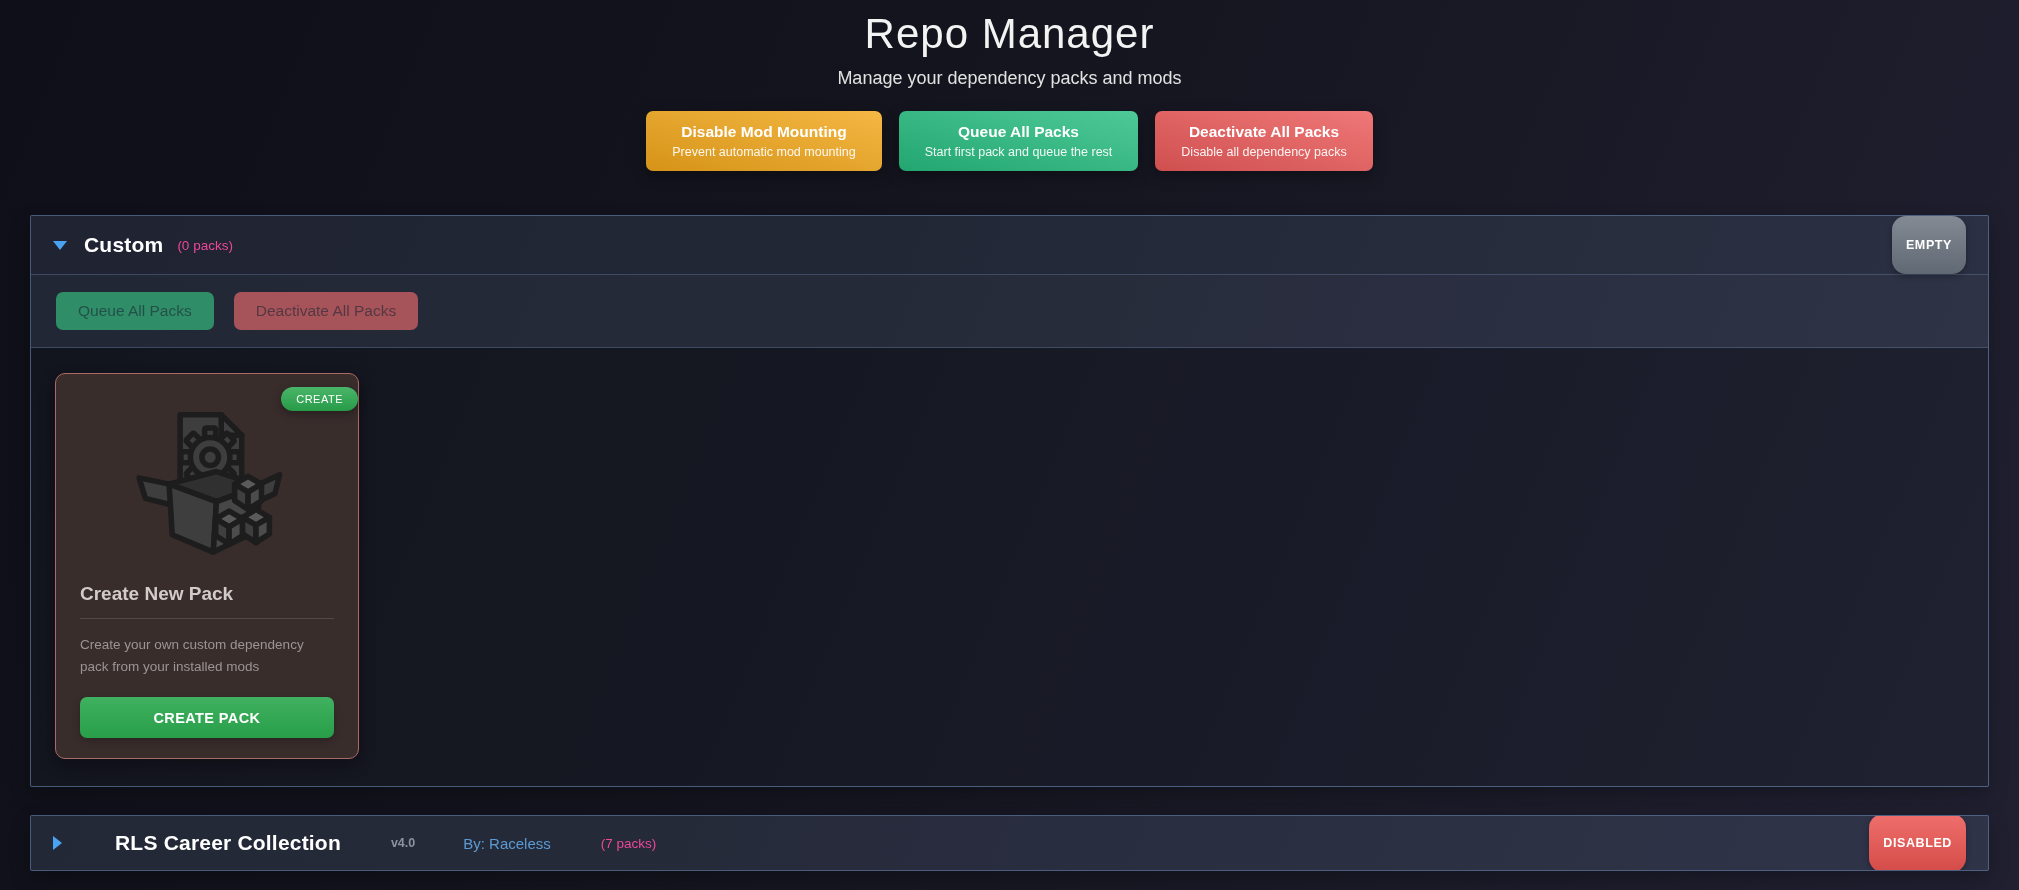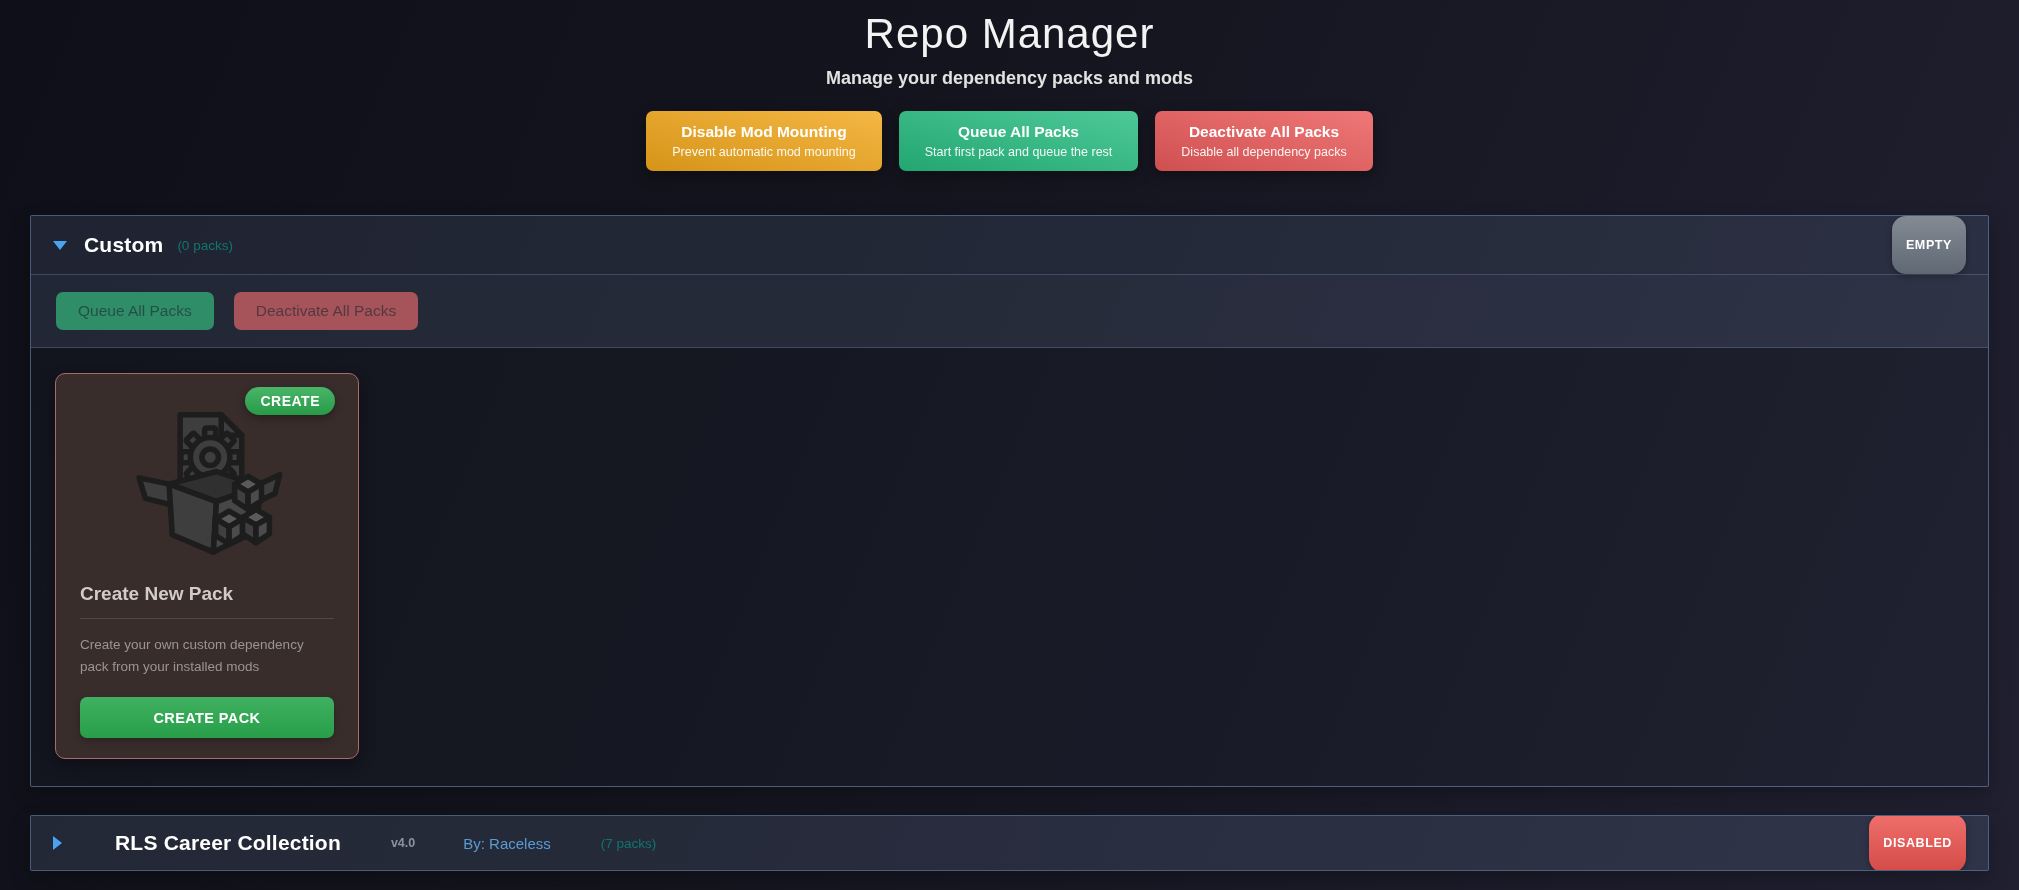--- a/index.html
+++ b/index.html
@@ -8,21 +8,21 @@
     width:2019px; height:890px; overflow:hidden;
     background: linear-gradient(112deg, #0f0f19 0%, #14141e 40%, #202031 100%);
     font-family:"Liberation Sans", sans-serif;
     color:#fff;
     -webkit-font-smoothing:antialiased;
   }
 
   
   .hero { text-align:center; padding-top:10px; }
   .hero-title { margin:0; font-size:42px; font-weight:300; letter-spacing:1px; color:#f3f3f3; }
-  .hero-sub { margin:10px 0 0; font-size:18px; font-weight:700; color:#e2e2e2; }
+  .hero-sub { margin:10px 0 0; font-size:18px; font-weight:400; color:#e2e2e2; }
   .actions { margin-top:22px; display:flex; justify-content:center; gap:17px; }
   .action-btn {
     display:flex; flex-direction:column; align-items:center; justify-content:center; gap:4px;
     height:60px; padding:0 26px; border:none; border-radius:7px; color:#fff; cursor:pointer;
     box-shadow:0 5px 14px rgba(0,0,0,0.35);
     background-image:linear-gradient(to top right, rgba(0,0,0,0.12), rgba(255,255,255,0.18));
     font-family:inherit;
   }
   .action-btn .label { font-size:15.5px; font-weight:700; }
   .action-btn .sub { font-size:12.5px; font-weight:500; color:rgba(255,255,255,0.92); }
@@ -42,21 +42,21 @@
   .panel-header {
     display:flex; align-items:center; height:58px; padding:0 22px;
     background:rgba(148,176,220,0.09); cursor:pointer;
   }
   .panel-rls .panel-header { height:54px; background:rgba(148,176,220,0.11);gap:36px; }
 
   .caret-down { width:0; height:0; border-left:7px solid transparent; border-right:7px solid transparent; border-top:9px solid var(--accent-blue,#4aa3f0); }
   .caret-right { width:0; height:0; border-top:7px solid transparent; border-bottom:7px solid transparent; border-left:9px solid var(--accent-blue,#4aa3f0); }
 
   .panel-title   { margin-left:17px; font-size:21px; font-weight:700; color:#ffffff; letter-spacing:0.2px; }
-  .panel-count   { margin-left:14px; font-size:13.5px; color:#0f766e; }
+  .panel-count   { margin-left:14px; font-size:13.5px; color:#ec4899; }
   .panel-version { margin-left:14px; font-size:12.5px; font-weight:700; color:#8d939e; }
   .panel-author  { margin-left:12px; font-size:15px; color:var(--link,#5b9bd5); text-decoration:none; cursor:pointer; }
 
   .badge {
     margin-left:auto; padding:22px 14px; border-radius:14px;
     font-size:12.5px; font-weight:700; letter-spacing:0.6px; color:#fff;
     background-image:linear-gradient(180deg, rgba(255,255,255,0.16), rgba(0,0,0,0.10));
     box-shadow:0 2px 6px rgba(0,0,0,0.3);
   }
   .badge-gray { background-color: var(--badge-gray,#6b7480); }
@@ -77,24 +77,24 @@
 
   .panel-body { padding:25px 24px 27px; background:rgba(0,0,0,0.10); }
 
   
   .card {
     position:relative; width:304px; background:#392d2c;
     border:1px solid var(--card-border,#aa6a66); border-radius:10px;
     padding:14px 24px 20px; box-shadow:0 6px 16px rgba(0,0,0,0.30); cursor:pointer;
   }
   .card-badge {
-    position:absolute; top:13px; right:23px; padding:6px 15px; border-radius:14px;
+    position:absolute; top:13px; right:0; padding:6px 15px; border-radius:14px;
     background-color:var(--create-green,#2aa84e);
     background-image:linear-gradient(180deg, rgba(255,255,255,0.15), rgba(0,0,0,0.08));
-    font-size:14px; font-weight:700; letter-spacing:0.5px; color:#fff;
+    font-size:11px; font-weight:400; letter-spacing:0.5px; color:#fff;
     box-shadow:0 3px 8px rgba(0,0,0,0.35);
   }
   .card-icon { display:flex; justify-content:center; margin:14px 0 6px; }
   .card-title { margin:23px 0 0; font-size:19px; font-weight:700; color:#d2cbca; }
   .card-divider { border:none; border-top:1px solid rgba(255,255,255,0.13); margin:13px 0 15px; }
   .card-desc { margin:0; font-size:13.5px; line-height:1.6; color:#9b9494; }
   .card-btn {
     margin-top:20px; width:100%; height:41px; border:none; border-radius:7px;
     background-color:var(--create-green,#2aa84e);
     background-image:linear-gradient(180deg, rgba(255,255,255,0.10), rgba(0,0,0,0.06));

